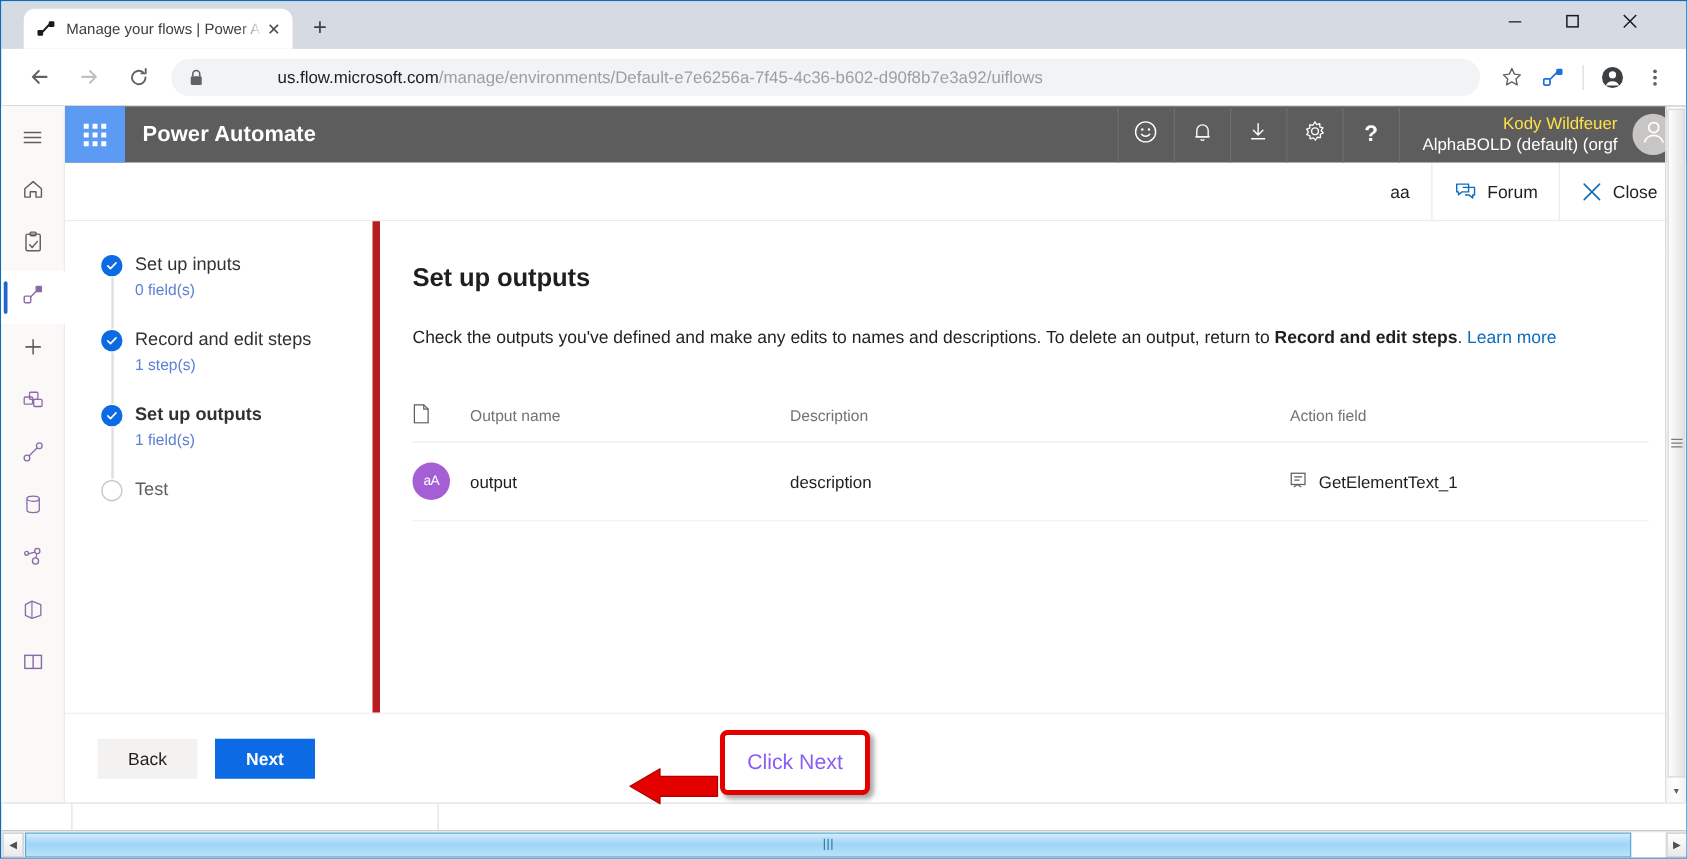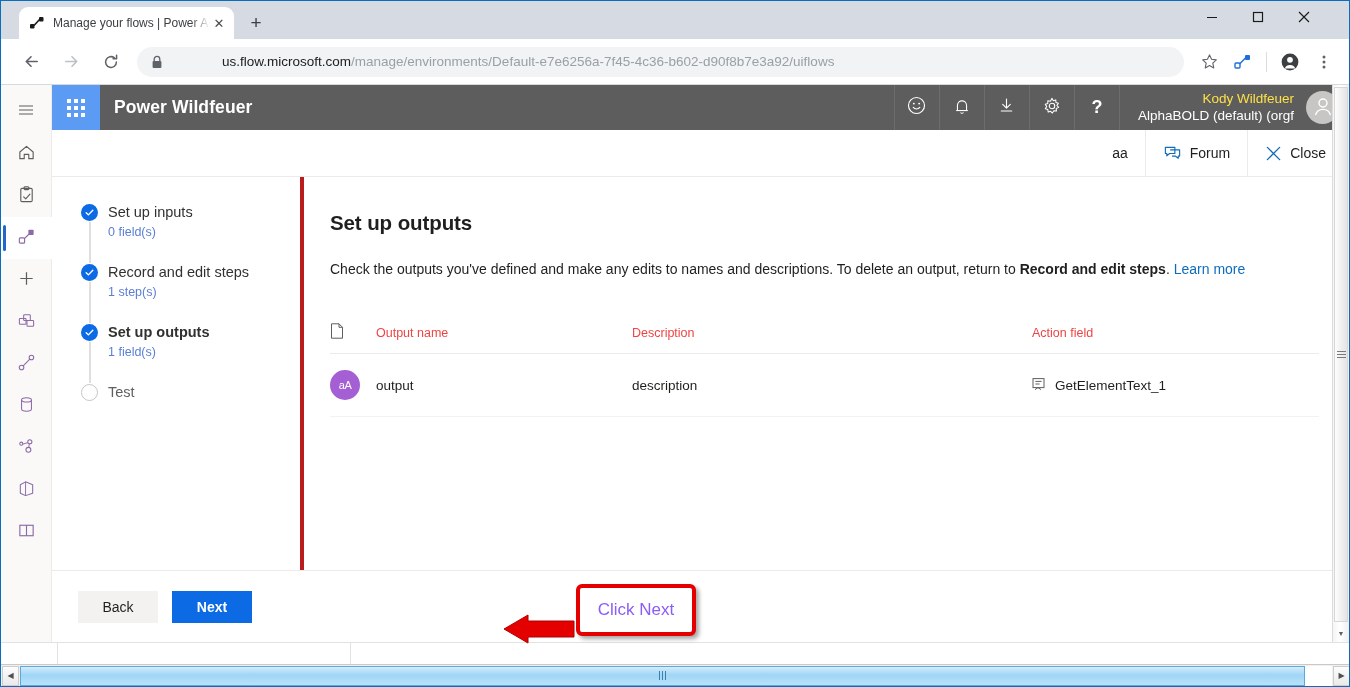--- a/index.html
+++ b/index.html
@@ -225,21 +225,21 @@
   }
   .cmd.plain { border-left: none; color: #201f1e; }
   .cmd svg { display: block; }
 
   
   .workarea { flex: 1; display: flex; min-height: 0; }
 
   .wizard {
     width: 252px;
     flex: 0 0 252px;
-    border-right: 4px solid #b91c1c;
+    border-right: 6px solid #b91c1c;
     padding: 26px 0 0 18px;
     background: #ffffff;
     position: relative;
   }
   .step {
     position: relative;
     padding-left: 38px;
     min-height: 60px;
   }
   .step:last-child { min-height: 26px; }
@@ -274,21 +274,21 @@
     font-size: 14px; color: #201f1e;
     line-height: 20px;
   }
   .subtitle b { font-weight: bold; }
   .subtitle a { color: #0f6cbd; text-decoration: none; }
 
   table.grid { width: 100%; border-collapse: collapse; margin-top: 44px; }
   table.grid th {
     text-align: left;
     font-size: 12.5px; font-weight: normal;
-    color: #ef4444;
+    color: #737373;
     padding: 0 0 11px 0;
     border-bottom: 1px solid #edebe9;
   }
   table.grid td {
     font-size: 13.5px; color: #201f1e;
     padding: 16px 0;
     border-bottom: 1px solid #f3f2f1;
     vertical-align: middle;
   }
   .col-icon { width: 46px; }
@@ -605,21 +605,21 @@
               <i></i>
               <i></i>
               <i></i>
               <i></i>
               <i></i>
               <i></i>
               <i></i>
               <i></i>
           </span>
         </div>
-        <div class="brandname">Power Wildfeuer</div>
+        <div class="brandname">Power Automate</div>
         <div class="brandspacer"></div>
 
         <div class="hicon">
           <span>
             <svg width="21" height="21" viewBox="0 0 22 22">
               <circle cx="11" cy="11" r="8.4" fill="none" stroke="#ffffff" stroke-width="1.2"></circle>
               <circle cx="8.2" cy="9" r="1" fill="#ffffff"></circle>
               <circle cx="13.8" cy="9" r="1" fill="#ffffff"></circle>
               <path d="M7.6 13 A4.3 4.3 0 0 0 14.4 13" fill="none" stroke="#ffffff" stroke-width="1.2" stroke-linecap="round"></path>
             </svg>

